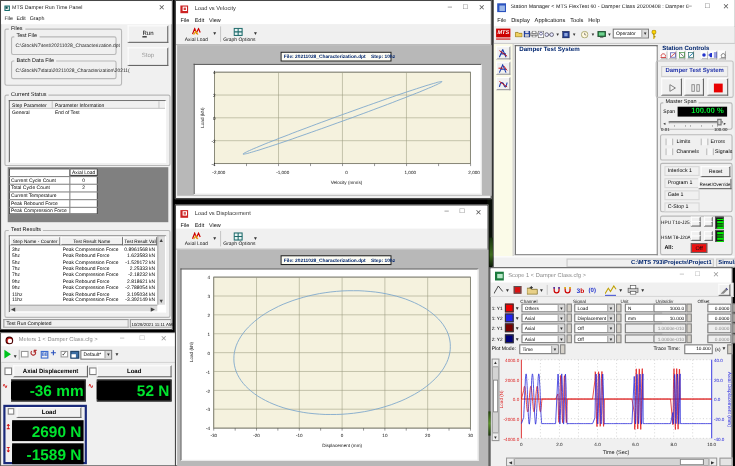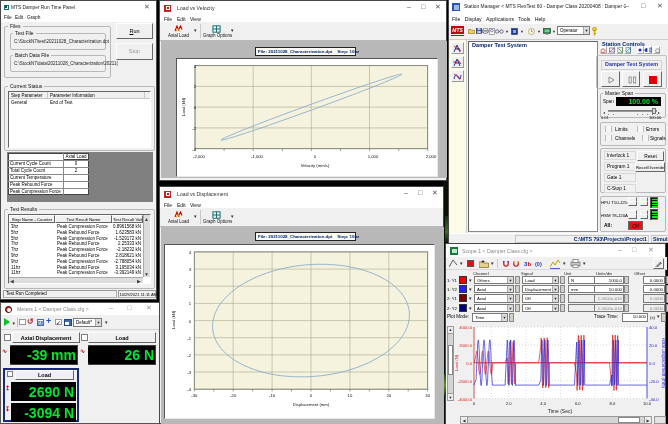--- a/index.html
+++ b/index.html
@@ -135,35 +135,35 @@
 <div class="abs" style="left:45px;top:13px;font-size:9px;color:#2a52be;font-weight:bold;">+</div>
 <div class="abs" style="left:54px;top:15.5px;width:6.5px;height:6.5px;border:1px solid #999;background:#fff;font-size:6px;line-height:7px;color:#111;">✓</div>
 <div class="abs" style="left:63px;top:15.5px;width:8px;height:7px;background:#3a6ea5;border:1px solid #23476b;"></div>
 <div class="abs" style="left:64px;top:18.5px;width:4px;height:3px;background:#fff;"></div>
 <div class="combo" style="left:72px;top:14.5px;width:29px;height:9px;line-height:8px;padding-left:2px;font-size:4.5px;">Default*<div class="cda" style="width:6px;line-height:7px;font-size:4px;">▼</div></div>
 <div class="abs" style="left:103px;top:17px;font-size:4.5px;color:#333;">▼</div>
     <div class="abs" style="left:3px;top:31px;width:7px;height:7px;border:1px solid #808080;background:#fff;"></div>
 <div class="btn3" style="left:11px;top:29px;width:68px;height:11px;line-height:10px;font-size:5.5px;font-weight:bold;">Axial Displacement</div>
 <div class="abs" style="left:1px;top:44px;width:7px;height:8px;font-size:6px;color:#c00;font-weight:bold;">∿</div>
 <div class="abs" style="left:9px;top:42px;width:68px;height:20px;background:#000;border:1px solid #404040;"></div>
-<div class="abs grn" style="left:9px;top:44px;width:66px;text-align:right;font-size:14px;position:absolute;">-39 mm</div>
+<div class="abs grn" style="left:9px;top:44px;width:66px;text-align:right;font-size:14px;position:absolute;">-36 mm</div>
     <div class="abs" style="left:80px;top:31px;width:7px;height:7px;border:1px solid #808080;background:#fff;"></div>
 <div class="btn3" style="left:87px;top:29px;width:68px;height:11px;line-height:10px;font-size:5.5px;font-weight:bold;">Load</div>
 <div class="abs" style="left:79px;top:44px;width:7px;height:8px;font-size:6px;color:#c00;font-weight:bold;">∿</div>
 <div class="abs" style="left:87px;top:42px;width:68px;height:20px;background:#000;border:1px solid #404040;"></div>
-<div class="abs grn" style="left:87px;top:44px;width:66px;text-align:right;font-size:14px;">26 N</div>
+<div class="abs grn" style="left:87px;top:44px;width:66px;text-align:right;font-size:14px;">52 N</div>
     <div class="abs" style="left:2px;top:65px;width:76px;height:54px;border:2px solid #1a2a7a;background:#f0f0f0;"></div>
 <div class="abs" style="left:6px;top:68px;width:6px;height:6px;border:1px solid #808080;background:#fff;"></div>
 <div class="btn3" style="left:14px;top:67px;width:59px;height:10px;line-height:9px;font-size:5.5px;font-weight:bold;">Load</div>
 <div class="abs" style="left:4px;top:81px;width:6px;height:8px;font-size:6px;color:#c00;font-weight:bold;">↥</div>
 <div class="abs" style="left:10px;top:79px;width:65px;height:19px;background:#000;"></div>
 <div class="abs grn" style="left:10px;top:81px;width:63px;text-align:right;font-size:14px;">2690 N</div>
 <div class="abs" style="left:4px;top:102px;width:6px;height:8px;font-size:6px;color:#c00;font-weight:bold;">↧</div>
 <div class="abs" style="left:10px;top:100px;width:65px;height:19px;background:#000;"></div>
-<div class="abs grn" style="left:10px;top:102px;width:63px;text-align:right;font-size:14px;">-3094 N</div>
+<div class="abs grn" style="left:10px;top:102px;width:63px;text-align:right;font-size:14px;">-1589 N</div>
   </div>
 <div class="win" style="left:159px;top:0px;width:288px;height:181px;border:1px solid #474747;">
     <div class="tbar" style="height:21px;"></div>
 <div class="abs" style="left:4px;top:3.5px;width:7px;height:7px;background:#cc2222;"></div>
 <div class="abs" style="left:5.5px;top:5px;width:4px;height:4px;background:#fff;"></div>
 <div class="abs" style="left:6.5px;top:5.8px;width:2px;height:0.8px;background:#cc2222;"></div>
 <div class="abs" style="left:6.5px;top:7.4px;width:2px;height:0.8px;background:#cc2222;"></div>
 <div class="ttxt" style="left:17px;top:4px;font-size:5.2px;color:#333;">Load vs Velocity</div>
 <div class="tbtn" style="left:247px;top:2px;">–</div>
 <div class="tbtn" style="left:261px;top:2px;">□</div>

